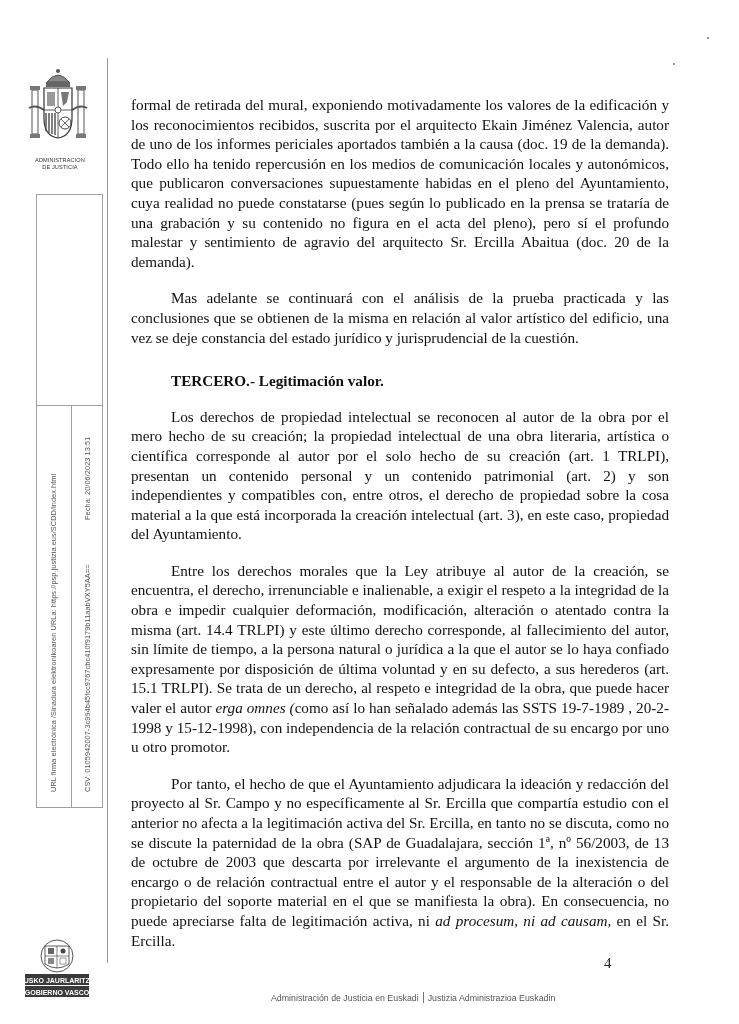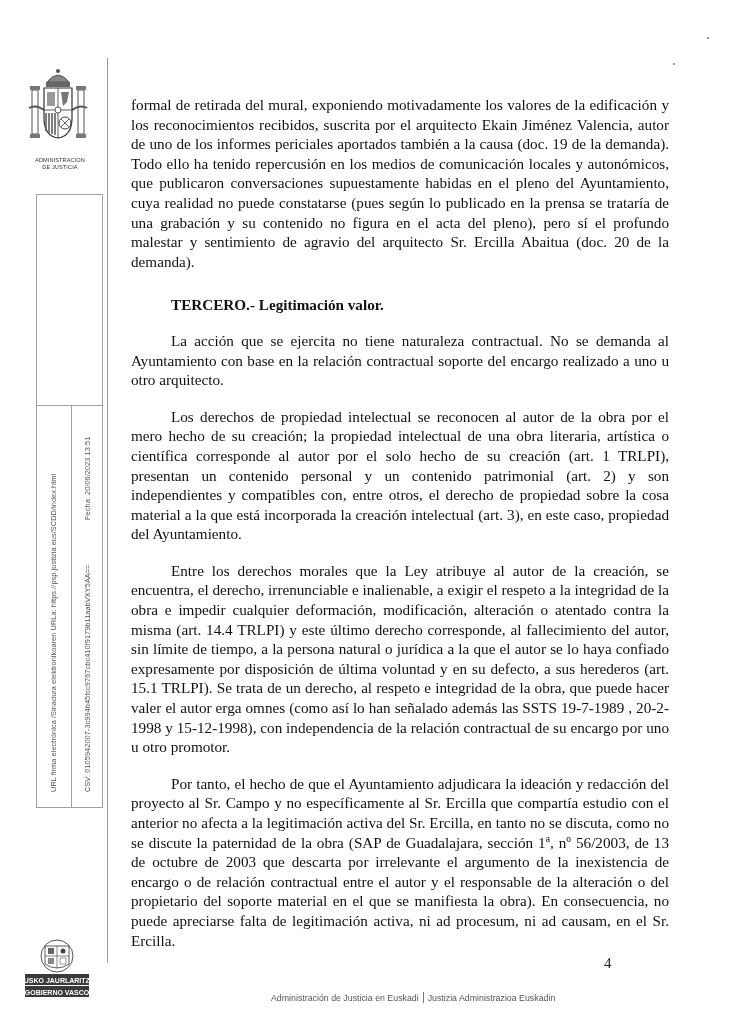--- a/index.html
+++ b/index.html
@@ -17,21 +17,21 @@
     .rot-csv { left: 83px; top: 792px; }
     .rot-fecha { left: 83px; top: 520px; }
 
     .eusko { position: absolute; left: 14px; top: 938px; width: 86px; height: 62px; }
 
     
     .main { position: absolute; left: 131px; top: 79px; width: 538px; font-size: 15.2px; line-height: 19.6px; text-align: justify; }
     .main p { margin: 16px 0 17px 0; }
     .indent { text-indent: 40px; }
     .heading { font-weight: bold; margin: 24px 0 14px 40px !important; }
-    .it { }
+    .it { font-style: italic; }
 
     .page-num { position: absolute; left: 604px; top: 955px; font-size: 15px; color: #222; font-family: "Liberation Serif", serif; }
     .footer { position: absolute; left: 271px; top: 992px; font-family: "Liberation Sans", "DejaVu Sans", sans-serif; font-size: 8.8px; color: #555; white-space: nowrap; }
     .footer .sep { display: inline-block; width: 1px; height: 11px; background: #777; margin: 0 4px; vertical-align: -2px; }
 
     .speck { position: absolute; width: 2px; height: 2px; background: #777; border-radius: 1px; }
   </style>
 </head>
 <body>
 
@@ -87,22 +87,22 @@
   <rect x="11" y="48" width="64" height="11" fill="#3a3a3a"></rect>
   <text x="43" y="44.5" text-anchor="middle" font-family="Liberation Sans, sans-serif" font-size="7" fill="#fff" font-weight="bold">EUSKO JAURLARITZA</text>
   <text x="43" y="56.5" text-anchor="middle" font-family="Liberation Sans, sans-serif" font-size="7" fill="#fff" font-weight="bold">GOBIERNO VASCO</text>
 </svg>
 
 <div class="speck" style="left:707px; top:37px;"></div>
 <div class="speck" style="left:673px; top:63px;"></div>
 
 <div class="main">
   <p>formal de retirada del mural, exponiendo motivadamente los valores de la edificación y los reconocimientos recibidos, suscrita por el arquitecto Ekain Jiménez Valencia, autor de uno de los informes periciales aportados también a la causa (doc. 19 de la demanda). Todo ello ha tenido repercusión en los medios de comunicación locales y autonómicos, que publicaron conversaciones supuestamente habidas en el pleno del Ayuntamiento, cuya realidad no puede constatarse (pues según lo publicado en la prensa se trataría de una grabación y su contenido no figura en el acta del pleno), pero sí el profundo malestar y sentimiento de agravio del arquitecto Sr. Ercilla Abaitua (doc. 20 de la demanda).</p>
+  <p class="indent">Mas adelante se continuará con el análisis de la prueba practicada y las conclusiones que se obtienen de la misma en relación al valor artístico del edificio, una vez se deje constancia del estado jurídico y jurisprudencial de la cuestión.</p>
   <p class="heading">TERCERO.- Legitimación valor.</p>
-  <p class="indent">La acción que se ejercita no tiene naturaleza contractual. No se demanda al Ayuntamiento con base en la relación contractual soporte del encargo realizado a uno u otro arquitecto.</p>
   <p class="indent">Los derechos de propiedad intelectual se reconocen al autor de la obra por el mero hecho de su creación; la propiedad intelectual de una obra literaria, artística o científica corresponde al autor por el solo hecho de su creación (art. 1 TRLPI), presentan un contenido personal y un contenido patrimonial (art.  2) y son independientes y compatibles con, entre otros, el derecho de propiedad sobre la cosa material a la que está incorporada la creación intelectual (art.  3), en este caso, propiedad del Ayuntamiento.</p>
   <p class="indent"><span>Entre los derechos morales que la Ley atribuye al autor de la creación, se encuentra, el derecho, irrenunciable e inalienable, a exigir el respeto a la integridad de la obra e impedir cualquier deformación, modificación, alteración o atentado contra la misma (art.  14.4 TRLPI) y este último derecho corresponde, al fallecimiento del autor, sin límite de tiempo, a la persona  natural o jurídica a la que el autor se lo haya confiado expresamente por disposición de última voluntad y en su defecto, a sus herederos (art. 15.1 TRLPI). Se trata de un derecho, al respeto e integridad de la obra, que puede hacer valer el autor </span><span class="it">erga omnes (</span><span>como así lo han señalado además las SSTS 19-7-1989 ,  20-2-1998  y  15-12-1998), con independencia de la relación contractual de su encargo por uno u otro promotor.</span></p>
   <p class="indent"><span>Por tanto, el hecho de que el Ayuntamiento adjudicara la ideación y redacción del proyecto al Sr. Campo y no específicamente al Sr. Ercilla que compartía estudio con el anterior no afecta a la legitimación activa del Sr. Ercilla, en tanto no se discuta, como no se discute la paternidad de la obra (SAP de Guadalajara, sección 1ª, nº 56/2003, de 13 de octubre de 2003 que descarta por irrelevante el argumento de la inexistencia de encargo o de relación contractual entre el autor y el responsable de la alteración o del propietario del soporte material en el que se manifiesta la obra). En consecuencia, no puede apreciarse falta de legitimación activa, ni </span><span class="it">ad procesum, ni ad causam,</span><span> en el Sr. Ercilla.</span></p>
 </div>
 
 <div class="page-num">4</div>
 
 <div class="footer">
   <span>Administración de Justicia en Euskadi</span><span class="sep"></span><span>Justizia Administrazioa Euskadin</span>
 </div>

